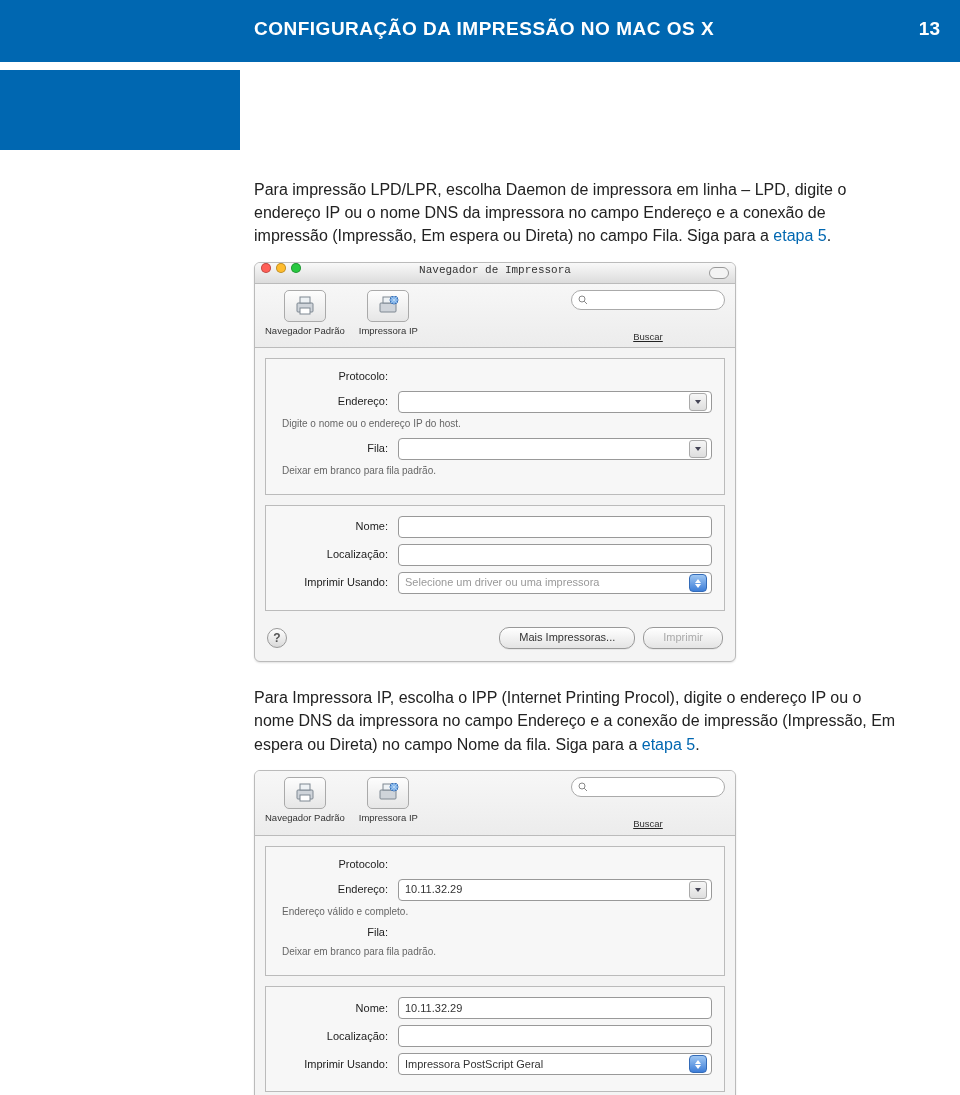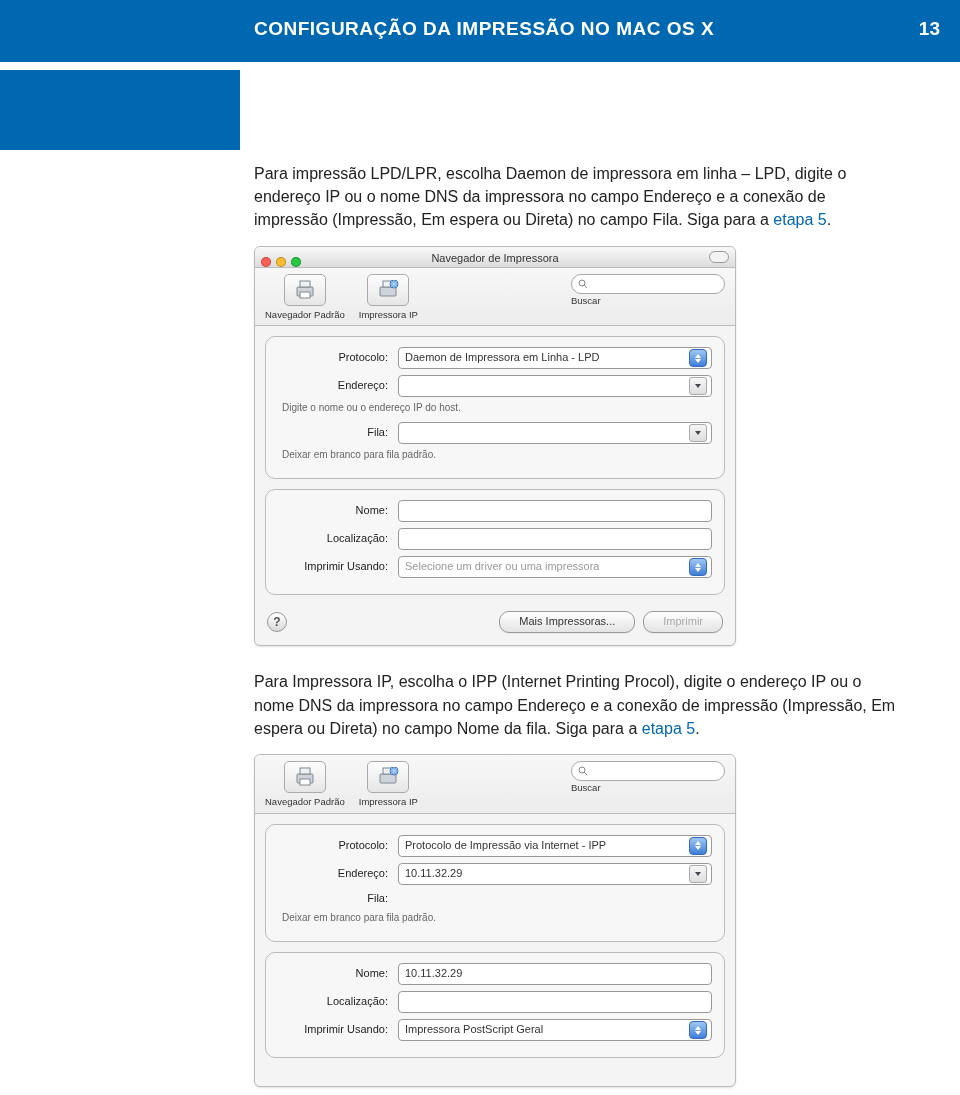--- a/index.html
+++ b/index.html
@@ -51,42 +51,43 @@
   }
   .sub-left { width: 240px; background: #0067b1; }
   .sub-right { flex: 1; background: #fff; }
   .content {
     margin-left: 240px;
     padding: 12px 60px 40px 14px;
     font-size: 16px;
     line-height: 1.45;
     color: #222;
   }
-  .content p { margin: 0 0 14px 0; }
+  .content p { margin: 16px 0 14px 0; }
   .link { color: #0067b1; }
   .screenshot {
     background: #f4f4f4;
     border: 1px solid #bbb;
     border-radius: 6px;
     width: 480px;
     margin: 8px 0 24px 0;
     font-family: "Lucida Grande", Helvetica, Arial, sans-serif;
     font-size: 11px;
     color: #222;
     box-shadow: 0 1px 2px rgba(0,0,0,0.12);
     overflow: hidden;
   }
   .titlebar {
     height: 20px;
     background: linear-gradient(#f9f9f9,#dcdcdc);
     border-bottom: 1px solid #bbb;
     display: flex;
-    align-items: flex-end;
+    align-items: flex-start;
     position: relative;
     padding: 0 6px;
+    font-family: Liberation Mono, monospace;
   }
   .traffic { display: flex; gap: 5px; }
   .dot { width: 10px; height: 10px; border-radius: 50%; box-shadow: inset 0 0 0 1px rgba(0,0,0,0.25); }
   .dot.red { background: #ff5f57; }
   .dot.yellow { background: #febc2e; }
   .dot.green { background: #28c840; }
   .title-center {
     position: absolute;
     left: 0; right: 0;
     text-align: center;
@@ -108,37 +109,37 @@
     width: 40px; height: 30px;
     border: 1px solid #aaa;
     border-radius: 5px;
     background: linear-gradient(#fdfdfd,#e6e6e6);
     display: flex; align-items: center; justify-content: center;
   }
   .printer-svg { width: 24px; height: 20px; }
   .tb-label { font-size: 9.5px; color: #333; }
   .tb-spacer { flex: 1; }
   .tb-search {
-    display: flex; flex-direction: column; align-items: flex-start; gap: 0;
+    display: flex; flex-direction: column; align-items: center; gap: 20px; text-decoration: underline;
   }
   .searchbox {
     width: 140px; height: 18px;
     border: 1px solid #aaa;
     border-radius: 10px;
     background: #fff;
     display: flex; align-items: center;
     padding: 0 6px;
     gap: 4px;
     color: #888;
   }
   .mag { width: 10px; height: 10px; }
   .panel {
     margin: 10px;
     border: 1px solid #bbb;
-    border-radius: 10px;
+    border-radius: 0;
     background: #f7f7f7;
     padding: 10px 12px;
   }
   .panel + .panel { }
   .row {
     display: grid;
     grid-template-columns: 110px 1fr;
     align-items: center;
     gap: 10px;
     margin-bottom: 6px;
@@ -280,24 +281,20 @@
               </svg>
             <span placeholder=""></span>
           </div>
           <span class="tb-label">Buscar</span>
         </div>
       </div>
 
       <div class="panel">
         <div class="row">
           <span class="lab">Protocolo:</span>
-          <div class="combo blue-caps">
-            <span>Daemon de Impressora em Linha - LPD</span>
-            <span class="caps"></span>
-          </div>
         </div>
         <div class="row">
           <span class="lab">Endereço:</span>
           <div class="input-flat empty">
             <span></span>
             <span class="dropbtn"></span>
           </div>
         </div>
         <div class="hint">Digite o nome ou o endereço IP do host.</div>
         <div class="row">
@@ -378,32 +375,29 @@
                 <line x1="6.2" y1="6.2" x2="9" y2="9" stroke="#888"></line>
               </svg>
           </div>
           <span class="tb-label">Buscar</span>
         </div>
       </div>
 
       <div class="panel">
         <div class="row">
           <span class="lab">Protocolo:</span>
-          <div class="combo blue-caps">
-            <span>Protocolo de Impressão via Internet - IPP</span>
-            <span class="caps"></span>
-          </div>
         </div>
         <div class="row">
           <span class="lab">Endereço:</span>
           <div class="input-flat">
             <span>10.11.32.29</span>
             <span class="dropbtn"></span>
           </div>
         </div>
+        <div class="hint">Endereço válido e completo.</div>
         <div class="row">
           <span class="lab">Fila:</span>
         </div>
         <div class="hint">Deixar em branco para fila padrão.</div>
       </div>
 
       <div class="panel">
         <div class="row">
           <span class="lab">Nome:</span>
           <div class="input-flat">

